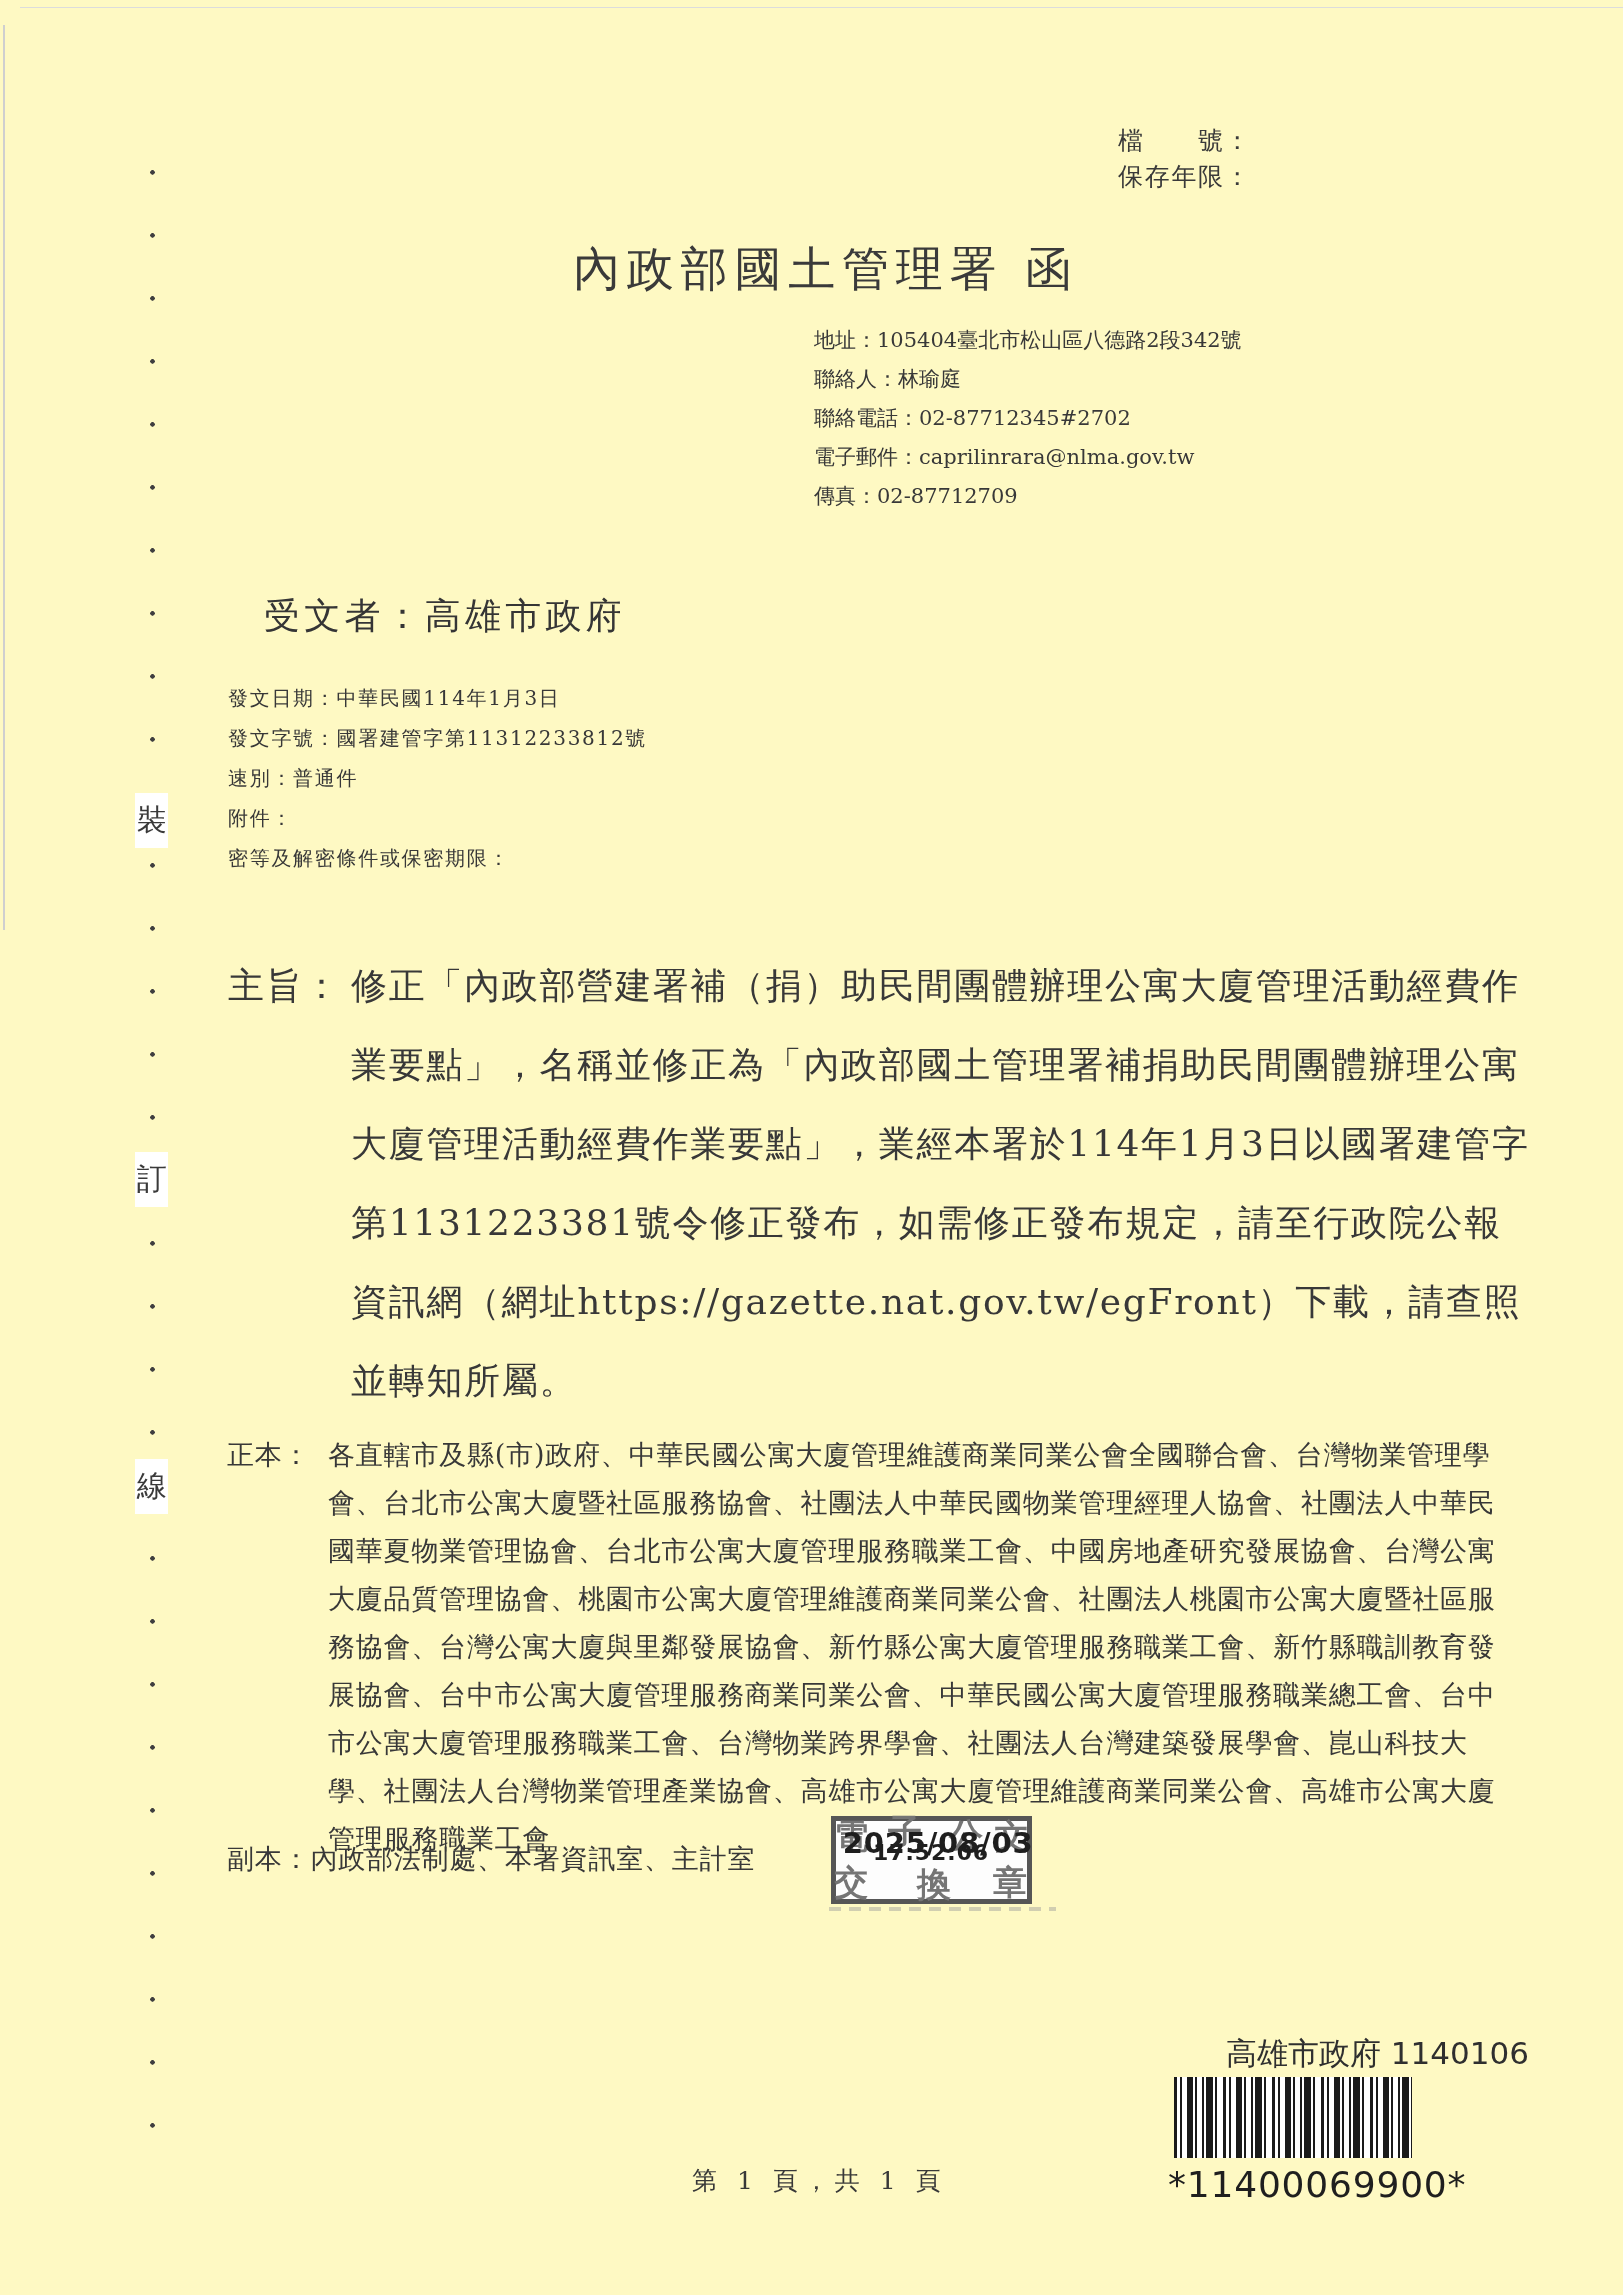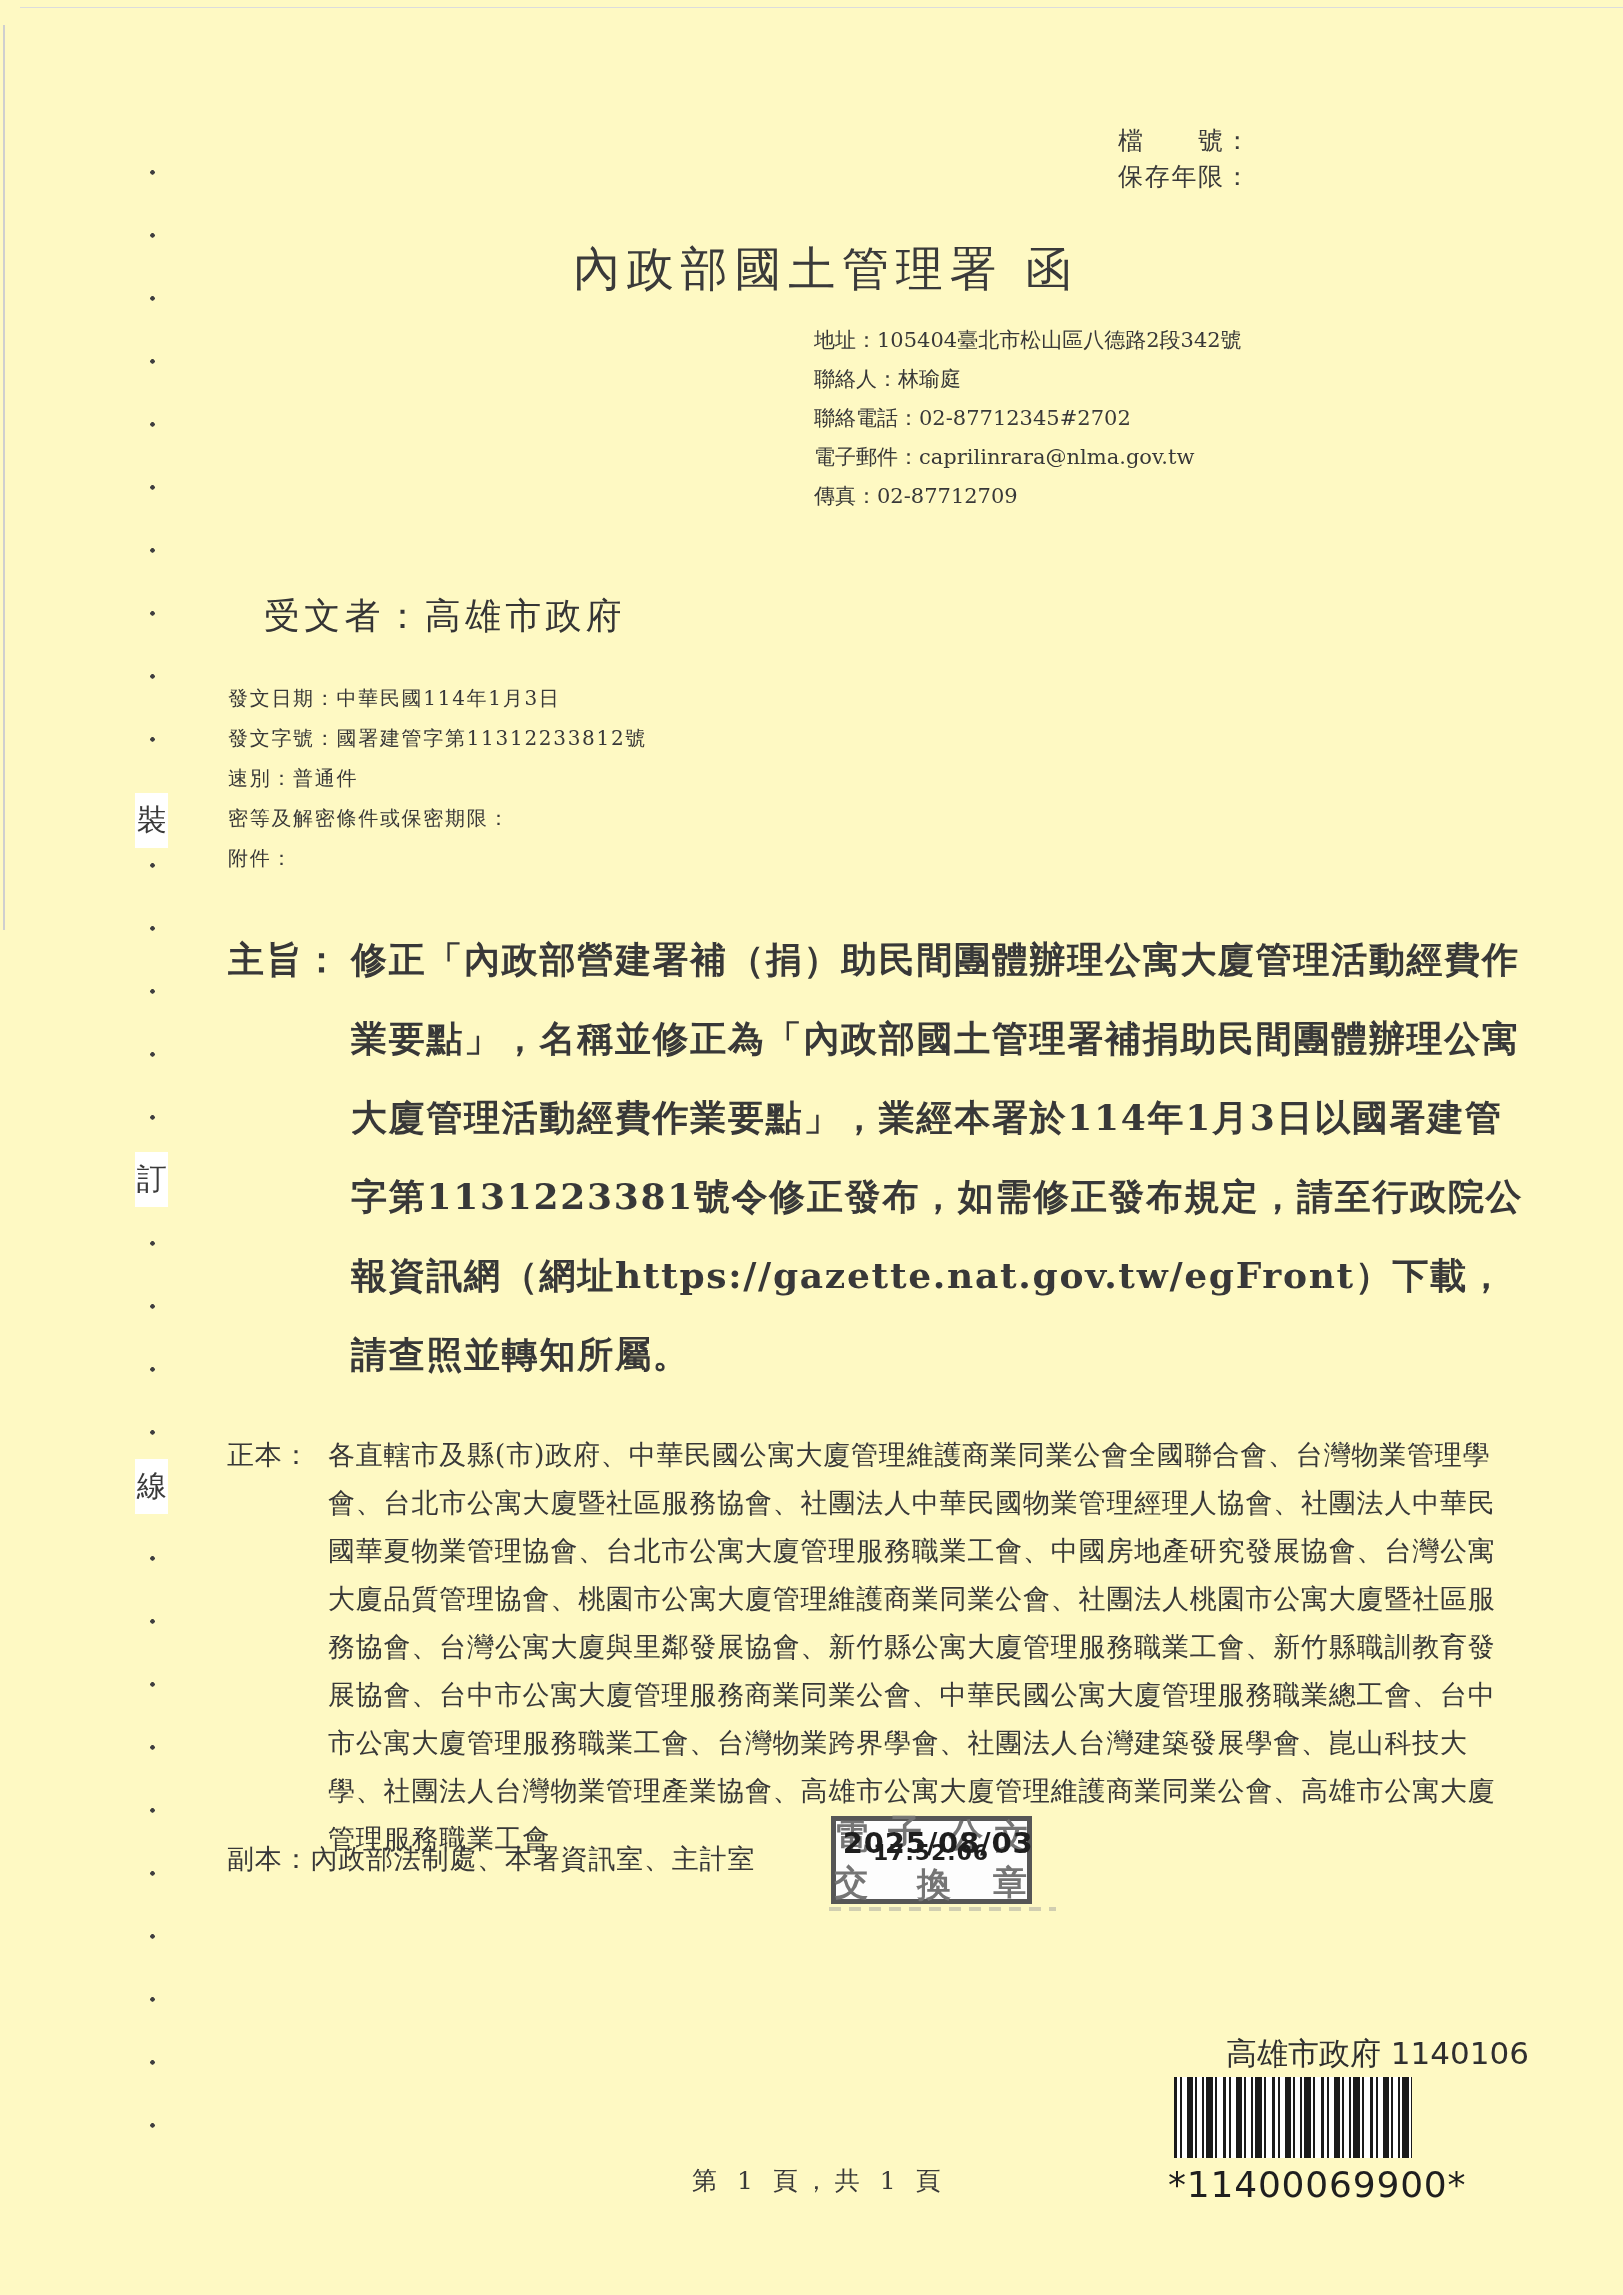--- a/index.html
+++ b/index.html
@@ -25,22 +25,22 @@
   
   .sender-block { position:absolute; left:814px; top:321px; width:588px; font-size:21px; line-height:39px; color:#383838; word-break:break-all; }
 
   
   .recipient { position:absolute; left:228px; top:592px; font-size:36px; letter-spacing:4.2px; color:#353535;margin-left:36px; }
 
   
   .meta-block { position:absolute; left:228px; top:678px; font-size:20px; line-height:40px; color:#383838; letter-spacing:1.7px; }
 
   
-  .subject { position:absolute; left:228px; top:920px; width:1184px; font-size:36px; line-height:79px;
-             color:#383838; letter-spacing:1.7px; word-break:break-all; padding-left:123px; text-indent:-123px;font-weight:bold; }
+  .subject { position:absolute; left:228px; top:946px; width:1184px; font-size:36px; line-height:79px;
+             color:#383838; letter-spacing:1.7px; word-break:break-all; padding-left:123px; text-indent:-123px; }
   .subject .lbl { display:inline-block; width:123px; text-indent:0; }
 
   
   .orig-block { position:absolute; left:227px; top:1431px; width:1192px; font-size:27px; line-height:48px;
                 color:#383838; letter-spacing:0.8px; word-break:break-all; padding-left:101px; text-indent:-101px; }
   .orig-block .lbl { display:inline-block; width:101px; text-indent:0; }
   .cc-block { position:absolute; left:227px; top:1841px; font-size:27px; letter-spacing:0.8px; color:#383838; white-space:nowrap; }
 
   
   .stamp { position:absolute; left:831px; top:1816px; width:191px; height:78px; border:5px solid #565656;
@@ -108,22 +108,22 @@
     <div>電子郵件：caprilinrara@nlma.gov.tw</div>
     <div>傳真：02-87712709</div>
   </div>
 
   <div class="recipient">受文者：高雄市政府</div>
 
   <div class="meta-block">
     <div>發文日期：中華民國114年1月3日</div>
     <div>發文字號：國署建管字第11312233812號</div>
     <div>速別：普通件</div>
+    <div>附件：</div>
     <div>密等及解密條件或保密期限：</div>
-    <div>附件：</div>
   </div>
 
   <div class="subject"><span class="lbl">主旨：</span><span>修正「內政部營建署補（捐）助民間團體辦理公寓大廈管理活動經費作業要點」，名稱並修正為「內政部國土管理署補捐助民間團體辦理公寓大廈管理活動經費作業要點」，業經本署於114年1月3日以國署建管字第1131223381號令修正發布，如需修正發布規定，請至行政院公報資訊網（網址https://gazette.nat.gov.tw/egFront）下載，請查照並轉知所屬。</span></div>
 
   <div class="orig-block"><span class="lbl">正本：</span><span>各直轄市及縣(市)政府、中華民國公寓大廈管理維護商業同業公會全國聯合會、台灣物業管理學會、台北市公寓大廈暨社區服務協會、社團法人中華民國物業管理經理人協會、社團法人中華民國華夏物業管理協會、台北市公寓大廈管理服務職業工會、中國房地產研究發展協會、台灣公寓大廈品質管理協會、桃園市公寓大廈管理維護商業同業公會、社團法人桃園市公寓大廈暨社區服務協會、台灣公寓大廈與里鄰發展協會、新竹縣公寓大廈管理服務職業工會、新竹縣職訓教育發展協會、台中市公寓大廈管理服務商業同業公會、中華民國公寓大廈管理服務職業總工會、台中市公寓大廈管理服務職業工會、台灣物業跨界學會、社團法人台灣建築發展學會、崑山科技大學、社團法人台灣物業管理產業協會、高雄市公寓大廈管理維護商業同業公會、高雄市公寓大廈管理服務職業工會</span></div>
 
   <div class="cc-block"><span>副本：</span><span>內政部法制處、本署資訊室、主計室</span></div>
 
   <div class="stamp">
     <span class="ch st-dian">電</span>

